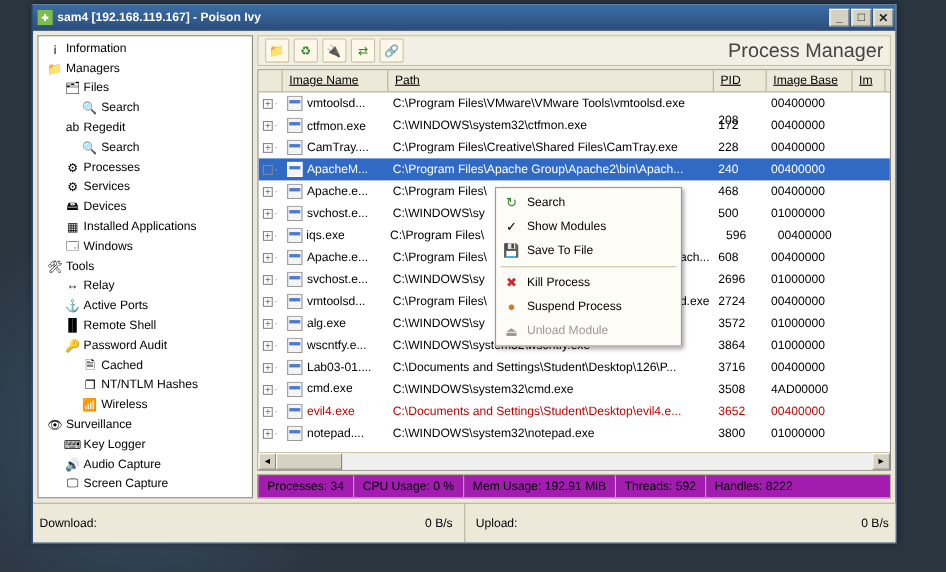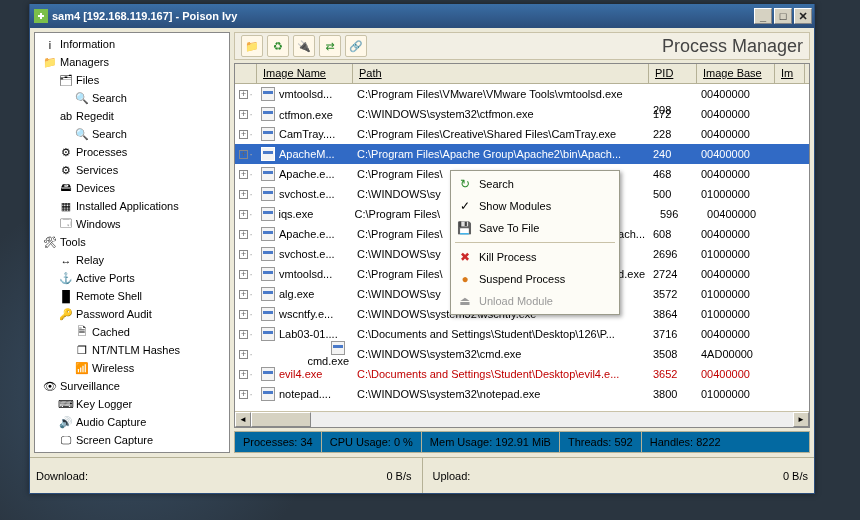--- a/index.html
+++ b/index.html
@@ -54,21 +54,21 @@
   .row.danger { color:#c00000; }
   .ctxmenu {
     position:absolute; background:#fdfcf6; border:1px solid #9b9b8b;
     box-shadow:2px 2px 4px rgba(0,0,0,0.35); padding:2px; width:170px;
   }
   .ctxmenu .mi { display:flex; align-items:center; height:22px; padding:0 8px 0 4px; gap:6px; }
   .ctxmenu .sep { height:1px; background:#c9c2a8; margin:3px 2px; }
   .ctxmenu .micon { width:16px; height:16px; display:flex; align-items:center; justify-content:center; font-size:12px; }
   .ctxmenu .mi.disabled { color:#9a9a9a; }
   .statusbar {
-    height:22px; border:1px solid #b5b196; background:#0369a1; margin-top:3px;
+    height:22px; border:1px solid #b5b196; background:#a21caf; margin-top:3px;
     display:flex; align-items:center;
   }
   .statusbar .scell { border-right:1px solid #b5b196; padding:0 8px; height:100%; display:flex; align-items:center; }
   .bottombar {
     height:36px; border-top:1px solid #b5b196; background:#ece9d8;
     display:flex; align-items:center; padding:0 6px;
   }
   .bottombar .half { flex:1; display:flex; align-items:center; gap:6px; }
   .hscroll { height:16px; background:#ece9d8; border-top:1px solid #c9c2a8; display:flex; flex:none;}
   .hscroll .sbtn { width:16px; background:#d6d2c2; border:1px solid #fff; border-right-color:#888; border-bottom-color:#888; display:flex; align-items:center; justify-content:center; font-size:8px;}
@@ -437,21 +437,21 @@
               <div class="cell" style="width: 296px;">C:\Documents and Settings\Student\Desktop\126\P...</div>
               <div class="cell" style="width: 48px;">3716</div>
               <div class="cell" style="width: 78px;">00400000</div>
               <div class="cell" style="width: 30px;"></div>
             </div>
             <div class="row">
               <div class="expander">
                 <span class="plus">+</span>
                 <span style="color: rgb(170, 170, 170);">·</span>
               </div>
-              <div class="cell" style="width: 96px; display: flex; align-items: flex-end; flex-direction: column;">
+              <div class="cell" style="width: 96px; display: flex; align-items: flex-start;">
                 <span class="ric"></span>
                 <span>cmd.exe</span>
               </div>
               <div class="cell" style="width: 296px;">C:\WINDOWS\system32\cmd.exe</div>
               <div class="cell" style="width: 48px;">3508</div>
               <div class="cell" style="width: 78px;">4AD00000</div>
               <div class="cell" style="width: 30px;"></div>
             </div>
             <div class="row danger">
               <div class="expander">

